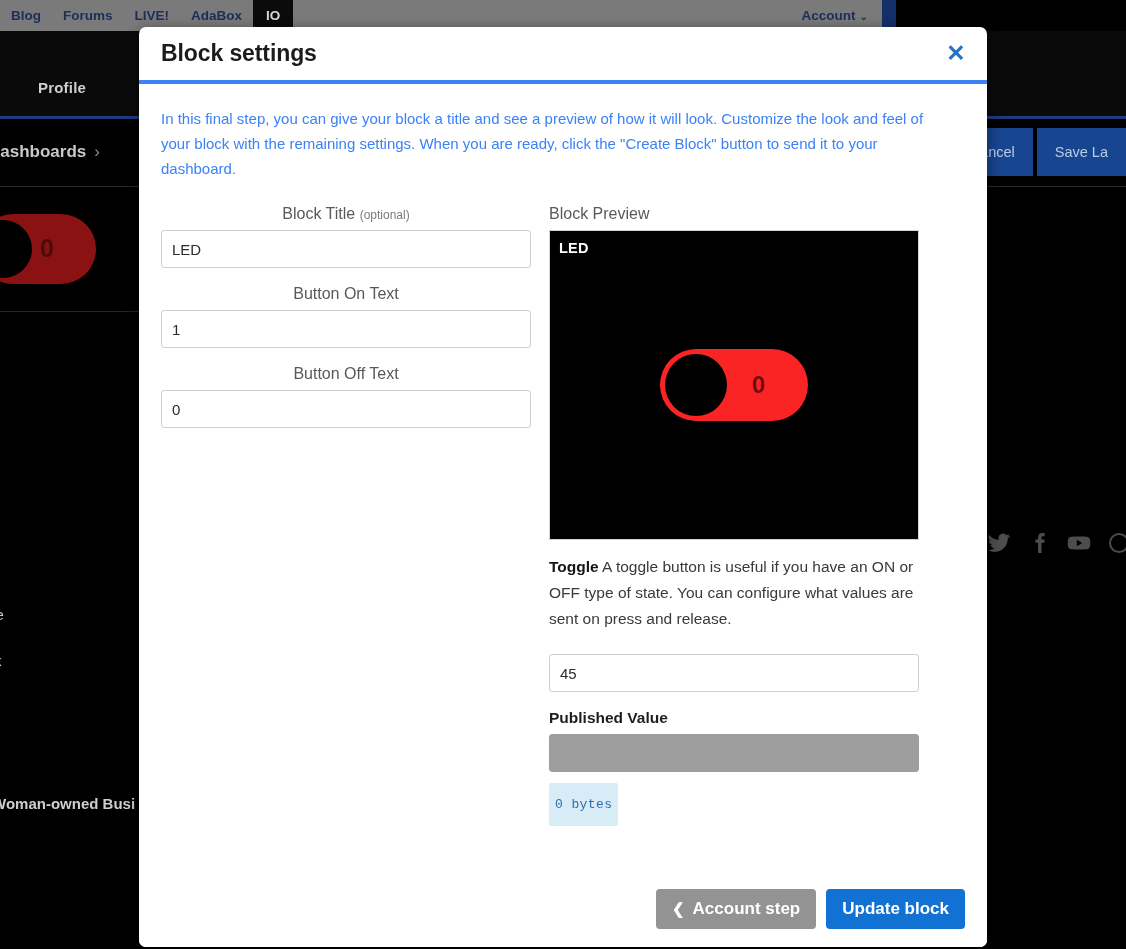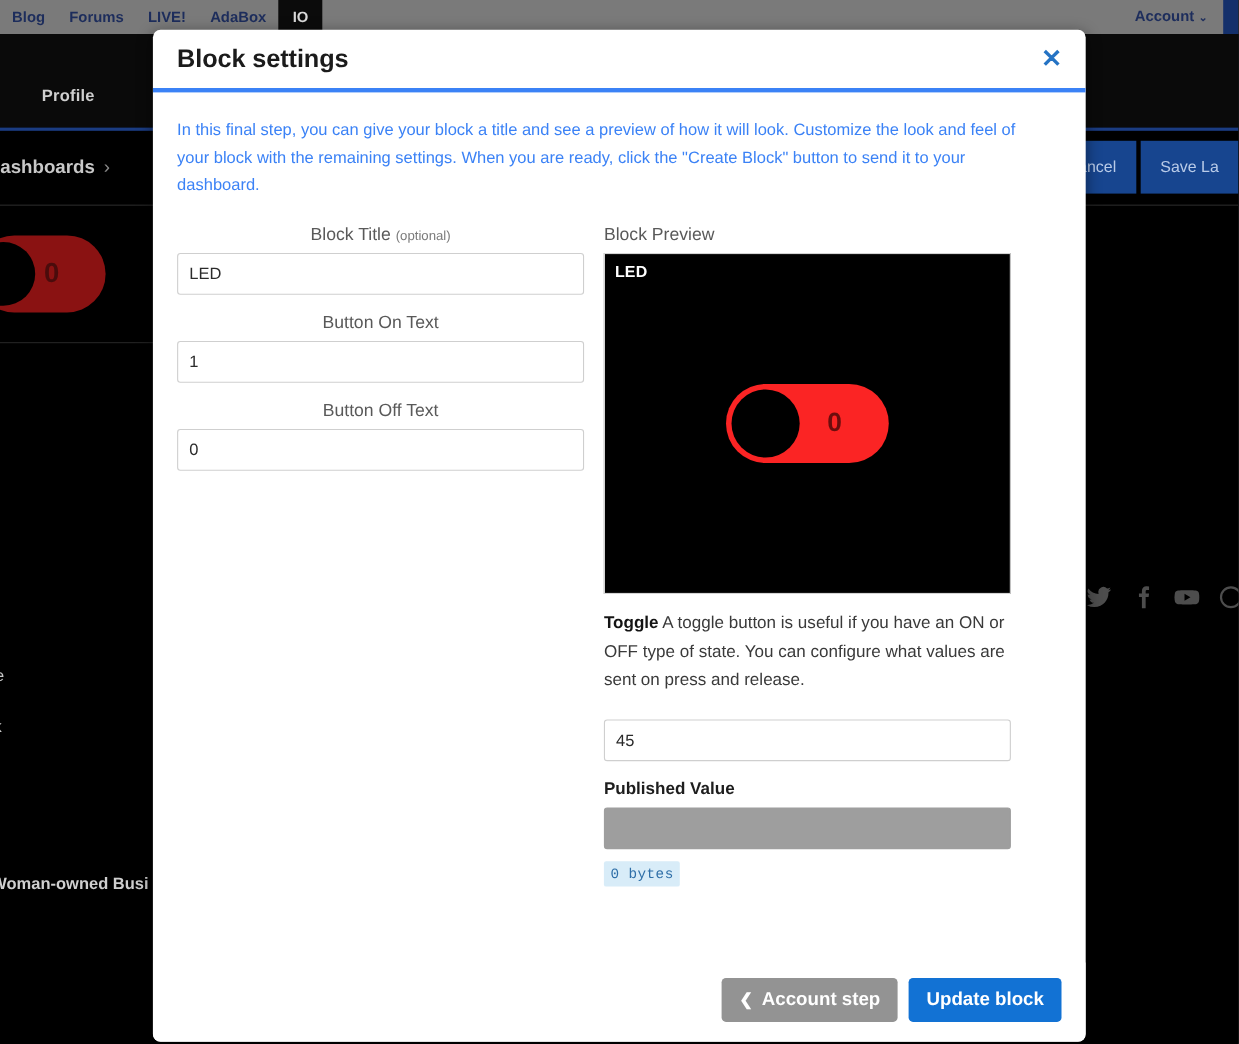--- a/index.html
+++ b/index.html
@@ -24,21 +24,21 @@
   .bg-layer {
     position: absolute;
     inset: 0;
     background: #000000;
   }
 
   
   .top-nav {
     position: absolute;
     top: 0; left: 0;
-    width: 1126px;
+    width: 896px;
     height: 31px;
     background: #7a7a7a;
     display: flex;
     align-items: center;
     padding-left: 0px;
   }
   .top-nav-links {
     display: flex;
     align-items: center;
     height: 31px;
@@ -368,21 +368,21 @@
     border: 1px solid #9e9e9e;
     border-radius: 3px;
     margin-bottom: 11px;
   }
   .bytes-badge {
     display: inline-block;
     background: #d8ecf8;
     color: #2f6fa8;
     font-family: "Liberation Mono", monospace;
     font-size: 13px;
-    padding: 4px 6px;
+    padding: 14px 6px;
     border-radius: 2px;
     letter-spacing: .4px;
   }
 
   .modal-footer {
     position: absolute;
     left: 0; bottom: 0;
     width: 848px;
     padding: 14px 22px 18px 22px;
     display: flex;

